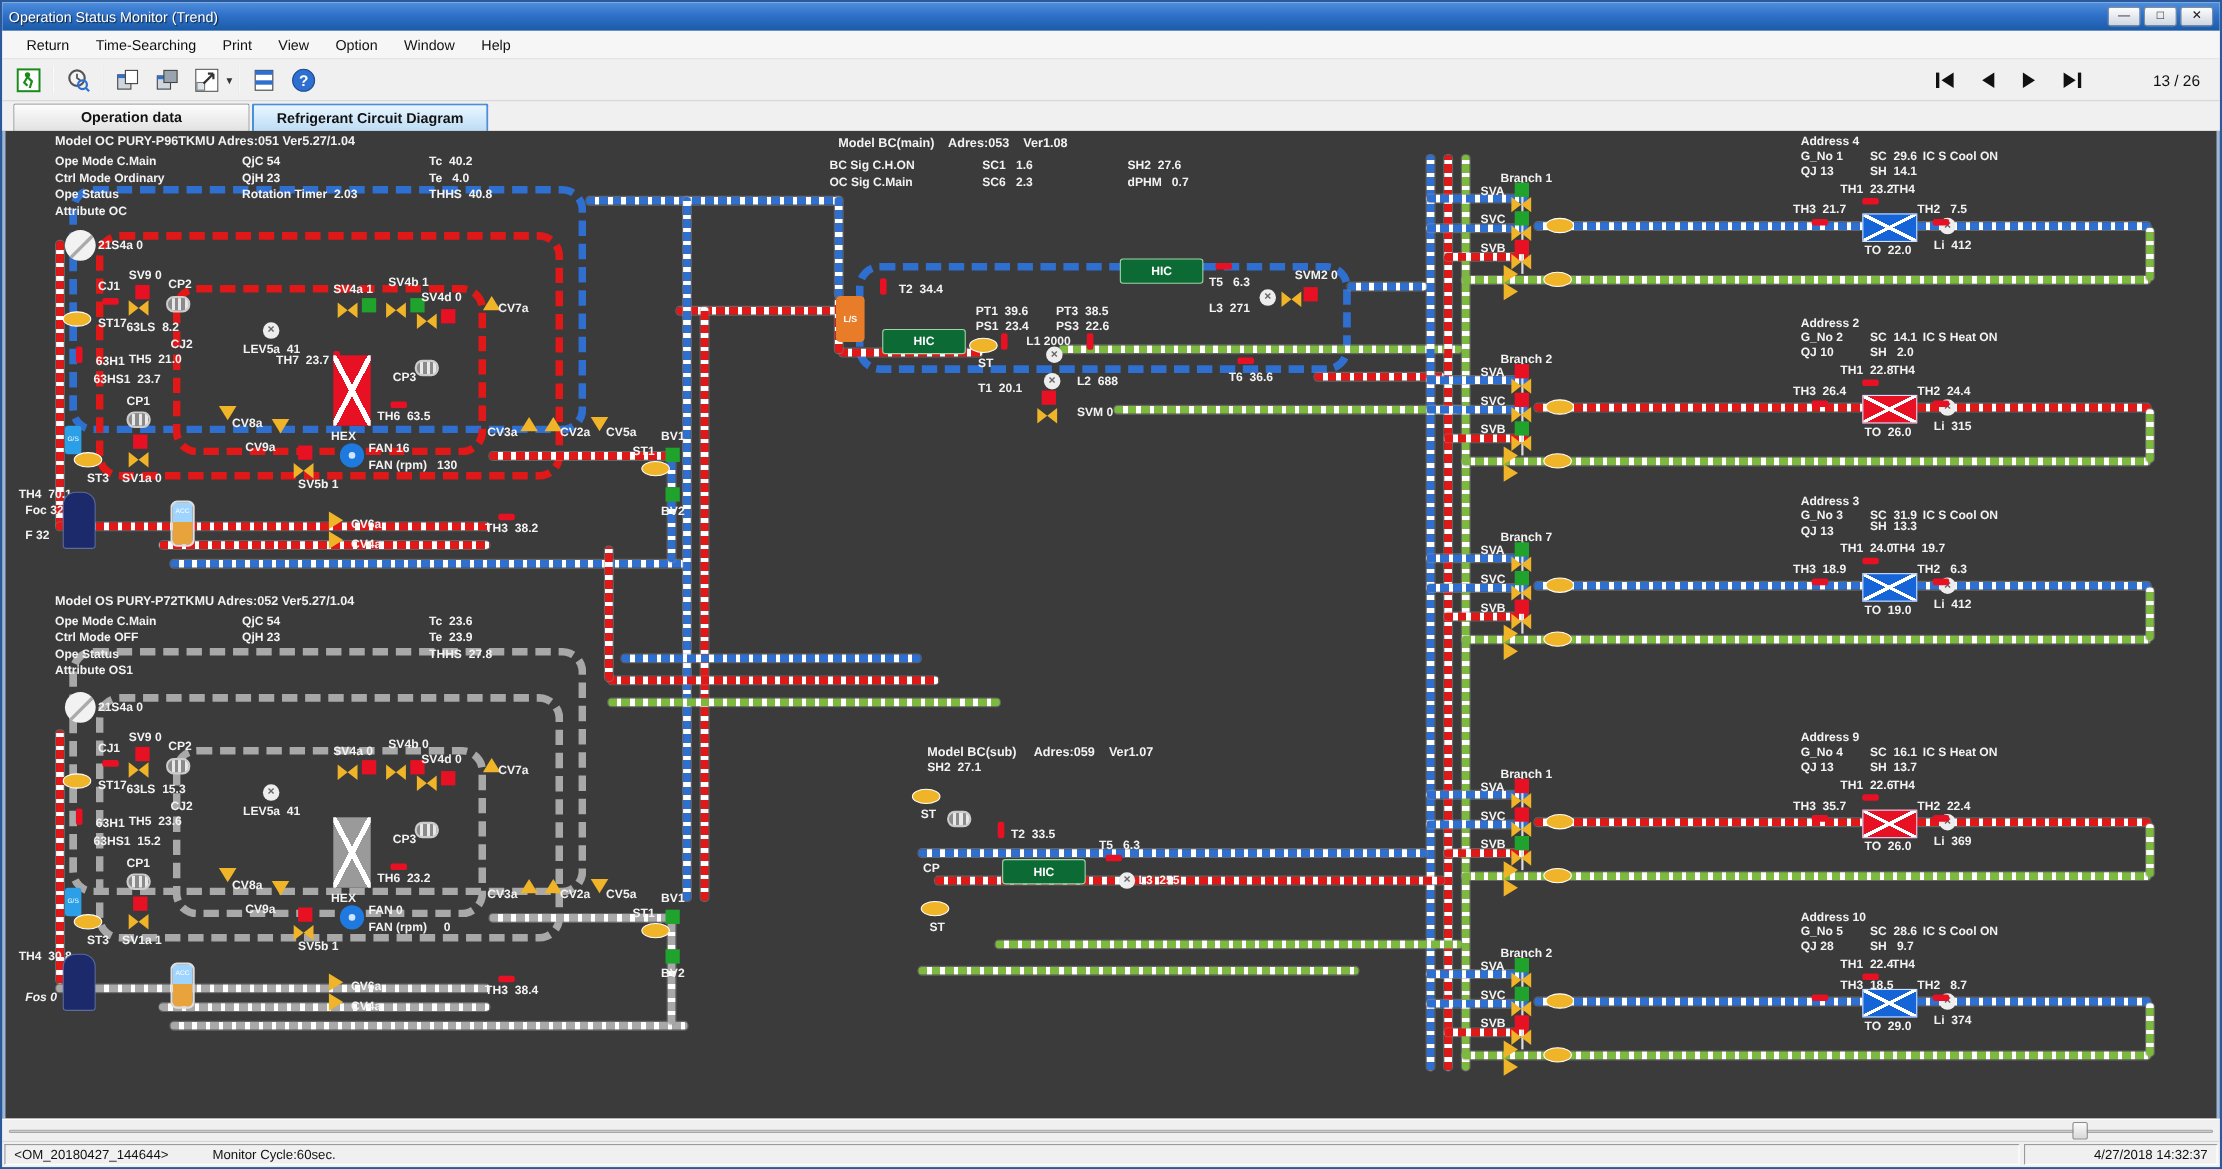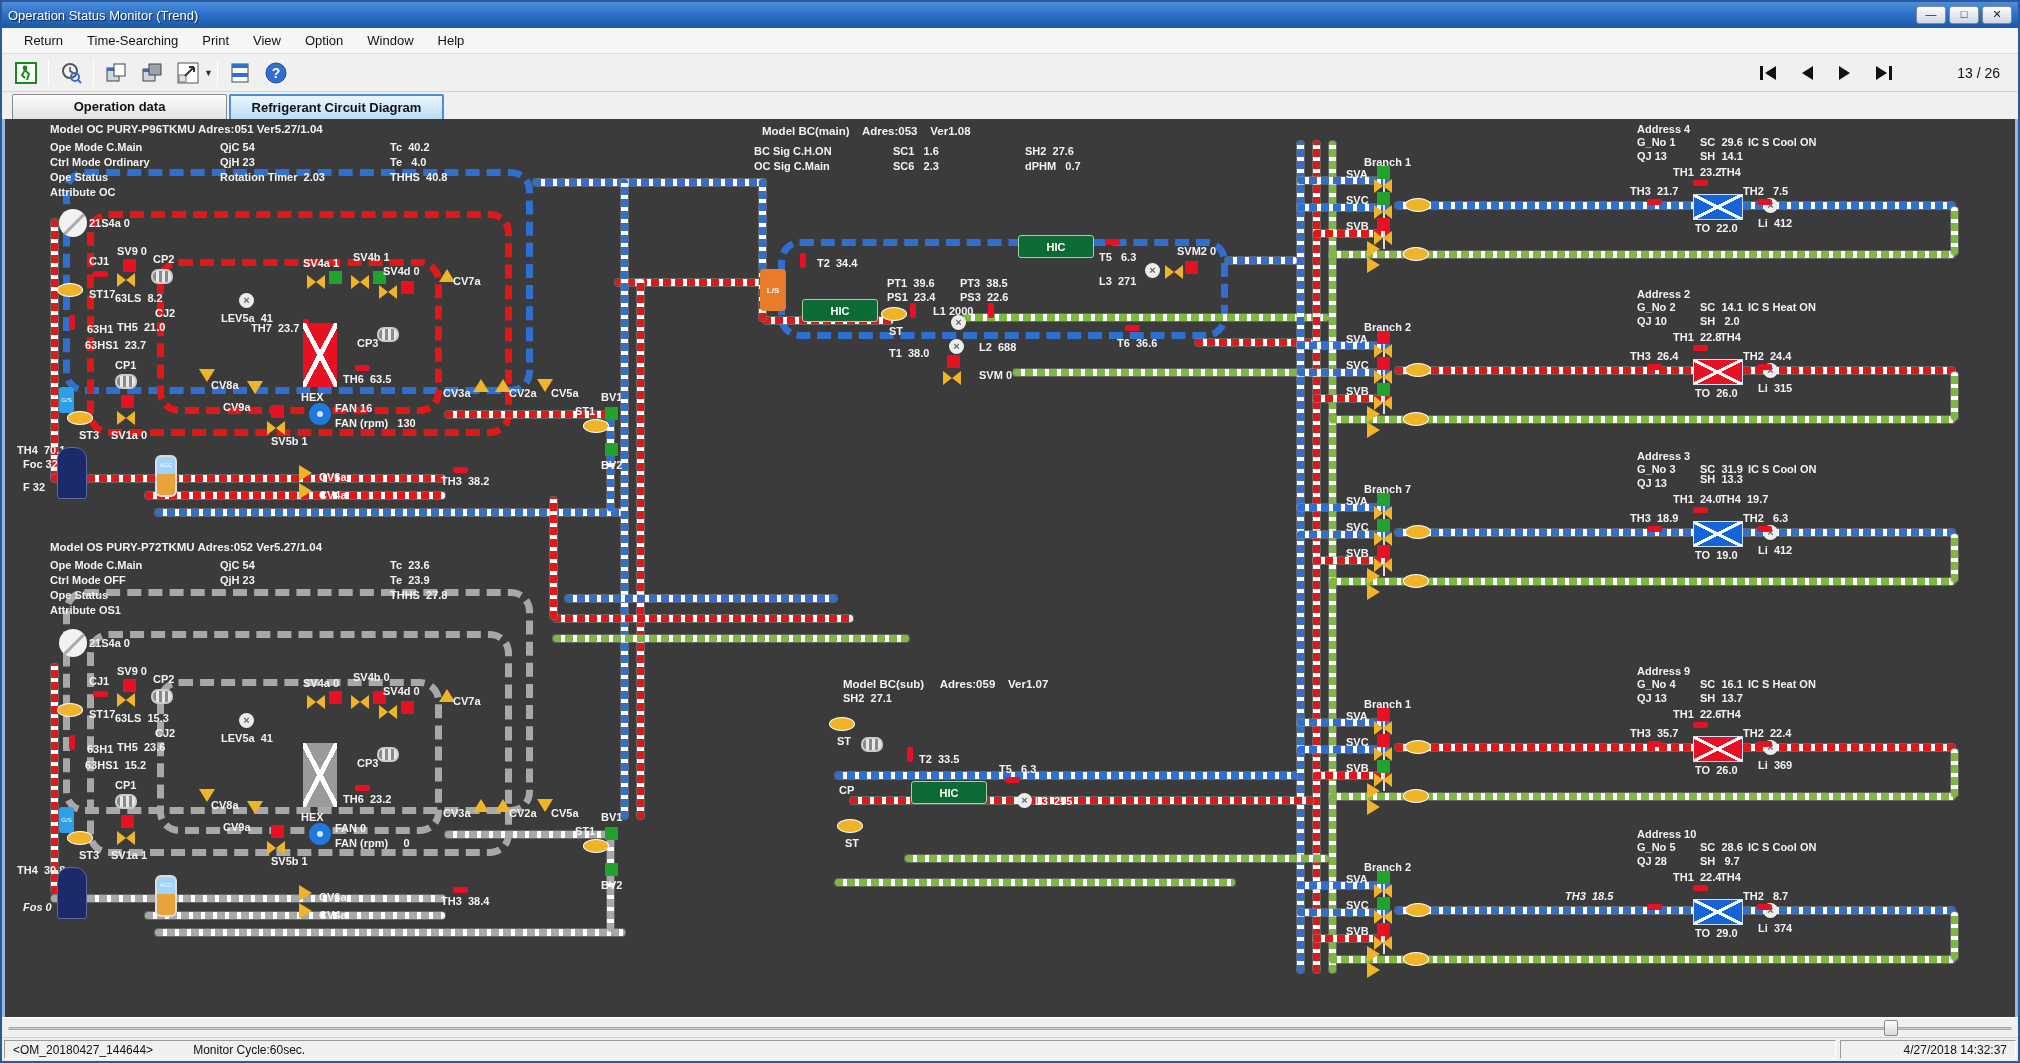--- a/index.html
+++ b/index.html
@@ -734,21 +734,21 @@
       <div class="comp" style="left: 797px; top: 180px;">
         <div class="g-hic">HIC</div>
       </div>
       <div class="comp" style="left: 876px; top: 188px;">
         <div class="g-oval"></div>
       </div>
       <div class="comp" style="left: 884px; top: 206px;">
         <span class="lbl" style="position: static; margin-left: 0px;">ST</span>
       </div>
       <div class="comp" style="left: 884px; top: 228px;">
-        <span class="lbl" style="position: static; margin-left: 0px;">T1  38.0</span>
+        <span class="lbl" style="position: static; margin-left: 0px;">T1  20.1</span>
       </div>
       <div class="comp" style="left: 882px; top: 158px;">
         <span class="lbl" style="position: static; margin-left: 0px;">PT1  39.6</span>
       </div>
       <div class="comp" style="left: 882px; top: 172px;">
         <span class="lbl" style="position: static; margin-left: 0px;">PS1  23.4</span>
       </div>
       <div class="comp" style="left: 955px; top: 158px;">
         <span class="lbl" style="position: static; margin-left: 0px;">PT3  38.5</span>
       </div>
@@ -1157,21 +1157,21 @@
         <div class="g-lev"></div>
       </div>
       <div class="lbl" style="left: 1632px; top: 709px;">Address 10</div>
       <div class="lbl" style="left: 1632px; top: 722px;">G_No 5</div>
       <div class="lbl" style="left: 1632px; top: 736px;">QJ 28</div>
       <div class="lbl" style="left: 1695px; top: 722px;">SC  28.6</div>
       <div class="lbl" style="left: 1695px; top: 736px;">SH   9.7</div>
       <div class="lbl" style="left: 1743px; top: 722px;">IC S Cool ON</div>
       <div class="lbl" style="left: 1668px; top: 752px;">TH1  22.4</div>
       <div class="lbl" style="left: 1715px; top: 752px;">TH4</div>
-      <div class="lbl" style="left: 1560px; top: 771px; font-style: italic;">TH3  18.5</div>
+      <div class="lbl" style="left: 1668px; top: 771px;">TH3  18.5</div>
       <div class="lbl" style="left: 1738px; top: 771px;">TH2   8.7</div>
       <div class="comp" style="left: 1688px; top: 766px;">
         <div class="g-sensh"></div>
       </div>
       <div class="comp" style="left: 1642px; top: 785px;">
         <div class="g-sensh"></div>
       </div>
       <div class="comp" style="left: 1752px; top: 785px;">
         <div class="g-sensh"></div>
       </div>

